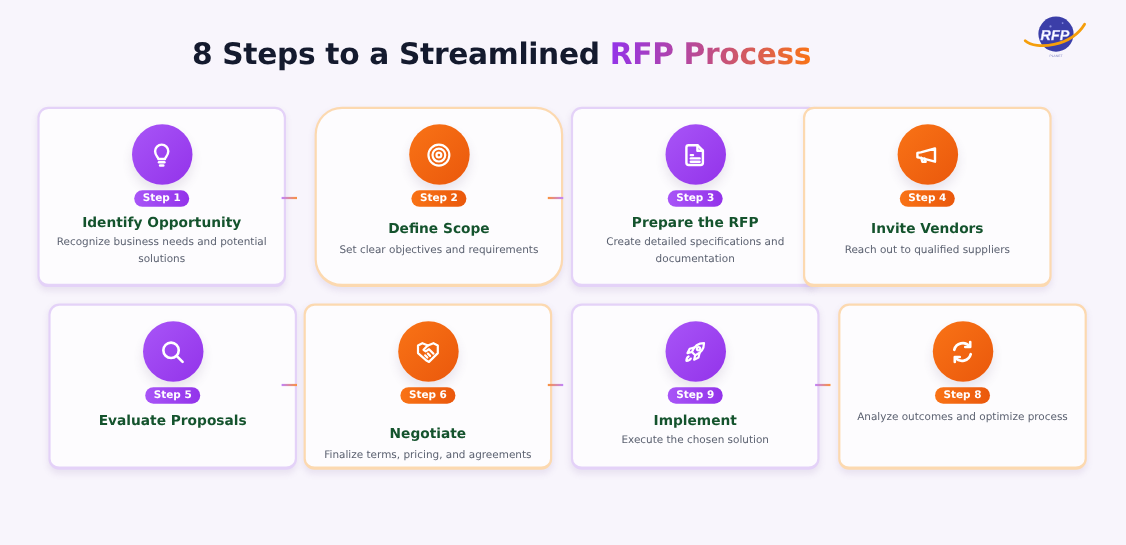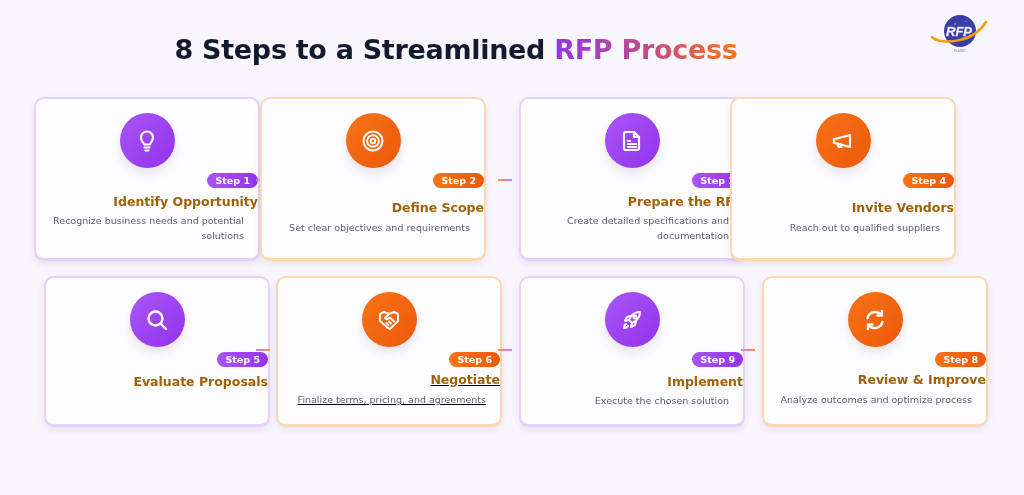--- a/index.html
+++ b/index.html
@@ -35,21 +35,21 @@
       width: 956px;
     }
     .card {
       position: absolute;
       width: 226px;
       background: #fdfcfe;
       border-radius: 10px;
       border: 2px solid #e4d2f8;
       border-bottom-width: 3px;
       box-shadow: 0 3px 6px rgba(120, 90, 160, 0.12);
-      text-align: right;
+      text-align: center;
     }
     .card.orange { border-color: #fcd9b0; }
     .card.row1 { height: 164px; top: 0; }
     .card.row2 { height: 151px; top: 179px; }
     .icon-circle {
       width: 55px; height: 55px;
       border-radius: 50%;
       margin: 14px auto 0;
       display: flex; align-items: center; justify-content: center;
       box-shadow: 0 6px 10px rgba(80, 60, 110, 0.12);
@@ -65,34 +65,34 @@
       border-radius: 8px;
       font-size: 9.5px;
       font-weight: bold;
       color: #fff;
     }
     .purple .badge { background: linear-gradient(90deg, #a855f7, #9333ea); }
     .orange .badge { background: linear-gradient(90deg, #f97316, #ea580c); }
     .card-title {
       font-size: 12.5px;
       font-weight: bold;
-      color: #a16207;
+      color: #14532d;
       margin-top: 6px;
     }
     .card-desc {
       font-size: 9.5px;
       color: #5b6170;
       line-height: 15px;
       margin-top: 4px;
       padding: 0 14px;
     }
     .orange .card-title { margin-top: 12px; }
     .orange .card-desc { margin-top: 5px; }
     .row2 .card-title { margin-top: 7px; }
-    .row2.orange .card-title { margin-top: 5px; }
+    .row2.orange .card-title { margin-top: 19px; }
     .connector {
       position: absolute;
       width: 14px; height: 2px;
       background: linear-gradient(90deg, #c084fc, #fb923c);
     }
     .connector.rev { background: linear-gradient(90deg, #fb923c, #c084fc); }
   </style>
 </head>
 <body>
 
@@ -119,21 +119,21 @@
           <path d="M10.5 21.5h3"></path>
       </svg>
     </div>
     <span class="badge">Step 1</span>
     <div class="card-title">Identify Opportunity</div>
     <div class="card-desc">Recognize business needs and potential solutions</div>
   </div>
 
   <div class="connector" style="left:222px; top:82px;"></div>
 
-  <div class="card row1 orange" style="left:226px;">
+  <div class="card row1 orange" style="left:252px;border-radius:25px;">
     <div class="icon-circle">
       <svg width="24" height="24" viewBox="0 0 24 24" fill="none" stroke="#fff" stroke-width="2">
         <circle cx="12" cy="12" r="9.5"></circle>
           <circle cx="12" cy="12" r="5.8"></circle>
           <circle cx="12" cy="12" r="2.2"></circle>
       </svg>
     </div>
     <span class="badge">Step 2</span>
     <div class="card-title">Define Scope</div>
     <div class="card-desc">Set clear objectives and requirements</div>
@@ -176,21 +176,21 @@
         <circle cx="10.5" cy="10.5" r="7"></circle>
           <path d="M16 16l5 5"></path>
       </svg>
     </div>
     <span class="badge">Step 5</span>
     <div class="card-title">Evaluate Proposals</div>
   </div>
 
   <div class="connector" style="left:222px; top:252px;"></div>
 
-  <div class="card row2 orange" style="left:242px;text-decoration:underline;">
+  <div class="card row2 orange" style="left:242px;">
     <div class="icon-circle">
       <svg width="24" height="24" viewBox="0 0 24 24" fill="none" stroke="#fff" stroke-width="2" stroke-linecap="round" stroke-linejoin="round">
         <path d="M3 6l4-2 5 2 5-2 4 2v7l-8 8-2-1-8-7z"></path>
         <path d="M12 6l-4 4 2 1.5 3-2 4 4"></path>
         <path d="M9.5 15l2 2"></path>
           <path d="M12 13.5l2 2"></path>
       </svg>
     </div>
     <span class="badge">Step 6</span>
     <div class="card-title">Negotiate</div>
@@ -219,17 +219,16 @@
   <div class="card row2 orange" style="left:728px;">
     <div class="icon-circle">
       <svg width="24" height="24" viewBox="0 0 24 24" fill="none" stroke="#fff" stroke-width="2.4" stroke-linecap="round" stroke-linejoin="round">
         <path d="M4.5 10a8 8 0 0 1 14-3"></path>
           <path d="M19 3v4.5h-4.5"></path>
         <path d="M19.5 14a8 8 0 0 1-14 3"></path>
           <path d="M5 21v-4.5h4.5"></path>
       </svg>
     </div>
     <span class="badge">Step 8</span>
-    <div class="card-title">Review &amp; Improve</div>
     <div class="card-desc">Analyze outcomes and optimize process</div>
   </div>
 
 </div>
 
 </body></html>

